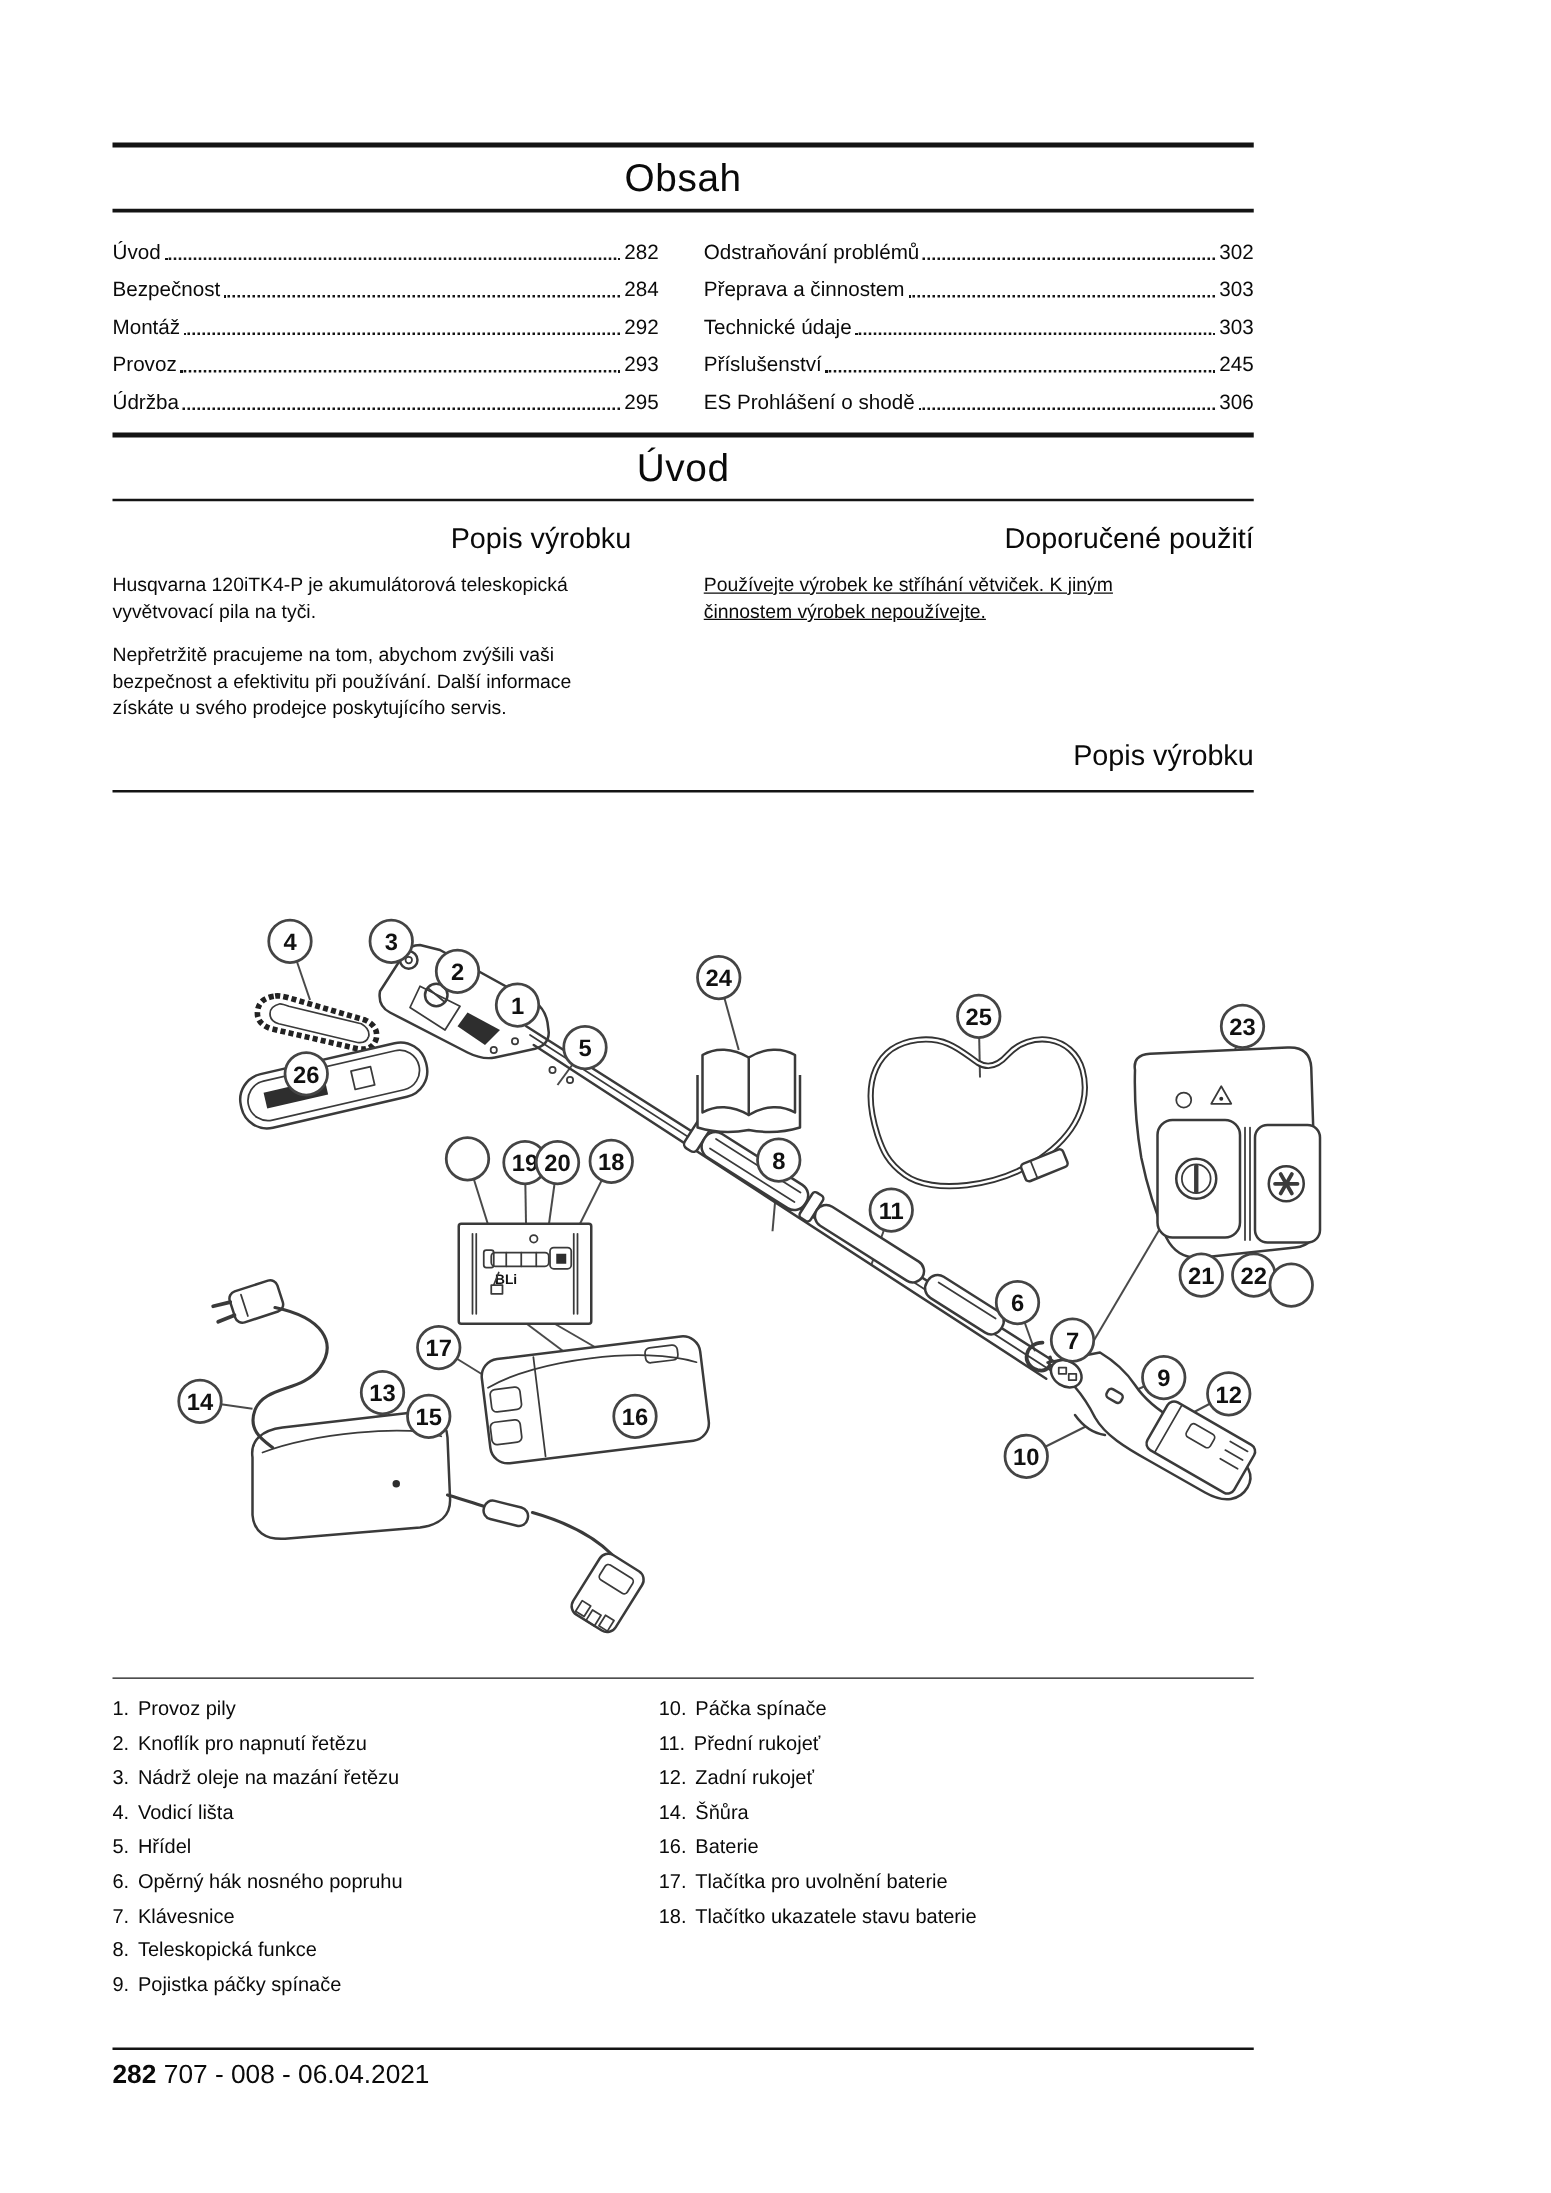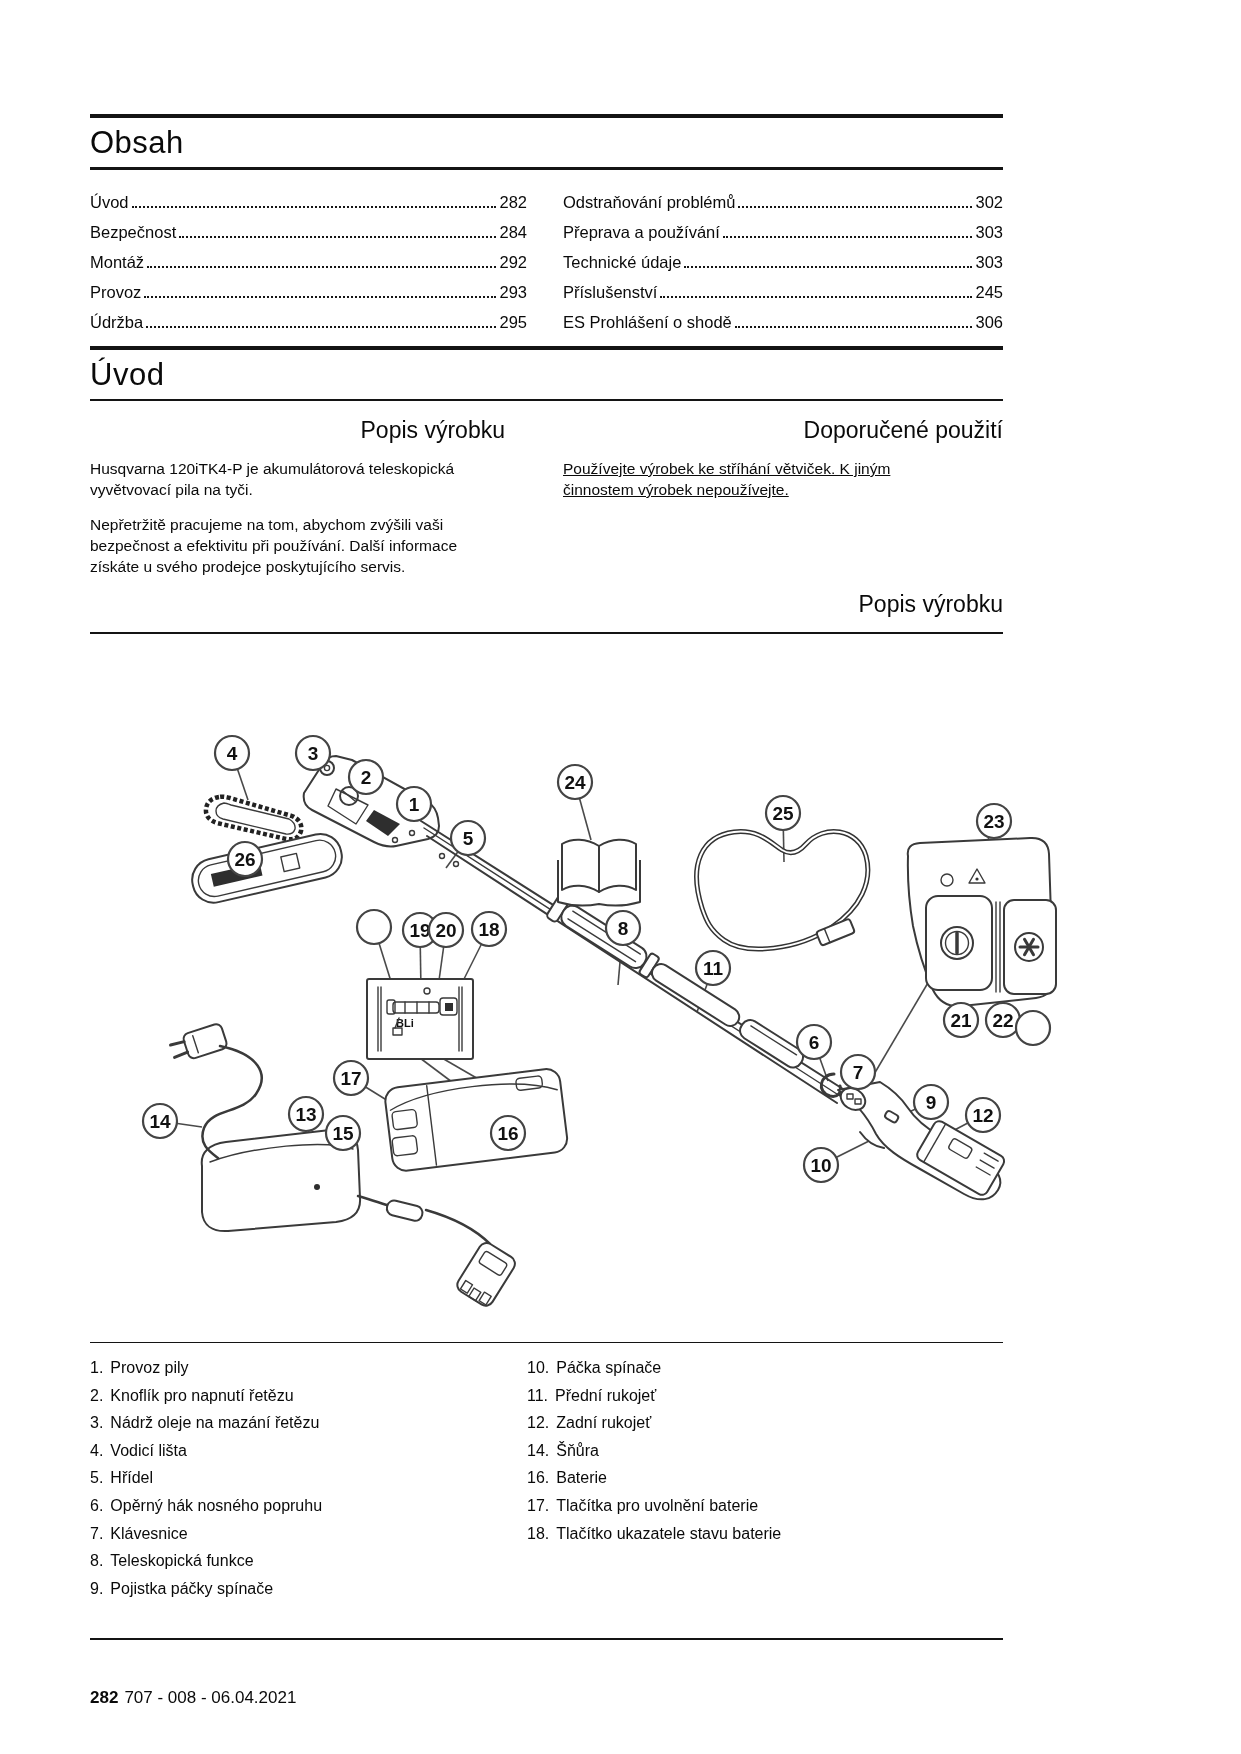--- a/index.html
+++ b/index.html
@@ -3,39 +3,39 @@
 <meta charset="utf-8">
 <style>
   html,body{margin:0;padding:0;background:#ffffff;}
   .page{position:relative;width:1241px;height:1754px;background:#fff;color:#0a0a0a;
         font-family:"Liberation Sans","DejaVu Sans",sans-serif;overflow:hidden;}
   .content{position:relative;margin-left:90px;width:913px;}
   .rule{background:#141414;width:100%;}
   .rule.thick{height:4px;}
   .rule.thin{height:2.5px;}
   .rule.hair{height:1.6px;}
-  h1.doc-title{font-size:31px;font-weight:400;text-align:left;margin:7px 0 6px;letter-spacing:.5px;}
+  h1.doc-title{font-size:31px;font-weight:400;text-align:center;margin:7px 0 6px;letter-spacing:.5px;}
   h2.sec-title{font-size:23px;font-weight:400;margin:0 0 14px;text-align:right;}
   .toc{display:grid;grid-template-columns:437px 440px;column-gap:36px;margin-top:12px;margin-bottom:14px;}
   .toc-col{display:block;}
   .toc-row{display:flex;align-items:flex-end;height:30px;font-size:16.5px;}
   .toc-label{white-space:nowrap;}
   .toc-leader{flex:1;border-bottom:2.4px dotted #151515;margin:0 3px 4px;}
   .toc-page{white-space:nowrap;}
   .intro{display:grid;grid-template-columns:415px 440px;column-gap:58px;margin-top:16px;}
   .body-text{font-size:15.5px;line-height:21px;margin:0 0 14px;}
   .col-right .body-text{max-width:388px;text-decoration:underline;}
   .overview-head{margin-top:24px;margin-bottom:16px;}
   .diagram-wrap{position:relative;height:692px;margin-top:16px;}
   svg{overflow:visible;display:block;}
   .parts{display:grid;grid-template-columns:437px 476px;column-gap:0;margin-top:11px;}
   .part-row{display:flex;height:27.6px;align-items:center;font-size:16px;}
   .part-num{margin-right:7px;white-space:nowrap;}
   .footer-rule{position:absolute;left:90px;width:913px;top:1638px;}
-  .footer{position:absolute;left:90px;top:1648px;font-size:17px;margin-top:40px;}
+  .footer{position:absolute;left:90px;top:1648px;font-size:21px;}
   .footer .pgnum{font-weight:700;margin-right:6px;}
   
   .ln{stroke:#3a3a3a;stroke-width:2;fill:none;stroke-linecap:round;stroke-linejoin:round;}
   .ln-f{stroke:#3a3a3a;stroke-width:2;fill:#fff;stroke-linejoin:round;}
   .thin1{stroke-width:1.4;}
   .dark{fill:#2e2e2e;stroke:none;}
   .leader{stroke:#4a4a4a;stroke-width:1.6;fill:none;}
   .callout circle{fill:#fff;stroke:#444;stroke-width:2.2;}
   .callout text{font-size:19px;font-weight:700;fill:#111;text-anchor:middle;
                 font-family:"Liberation Sans","DejaVu Sans",sans-serif;}
@@ -80,21 +80,21 @@
             <span class="toc-page">295</span>
           </div>
       </div>
       <div class="toc-col">
         <div class="toc-row">
             <span class="toc-label">Odstraňování problémů</span>
             <span class="toc-leader"></span>
             <span class="toc-page">302</span>
           </div>
         <div class="toc-row">
-            <span class="toc-label">Přeprava a používání</span>
+            <span class="toc-label">Přeprava a činnostem</span>
             <span class="toc-leader"></span>
             <span class="toc-page">303</span>
           </div>
         <div class="toc-row">
             <span class="toc-label">Technické údaje</span>
             <span class="toc-leader"></span>
             <span class="toc-page">303</span>
           </div>
         <div class="toc-row">
             <span class="toc-label">Příslušenství</span>

